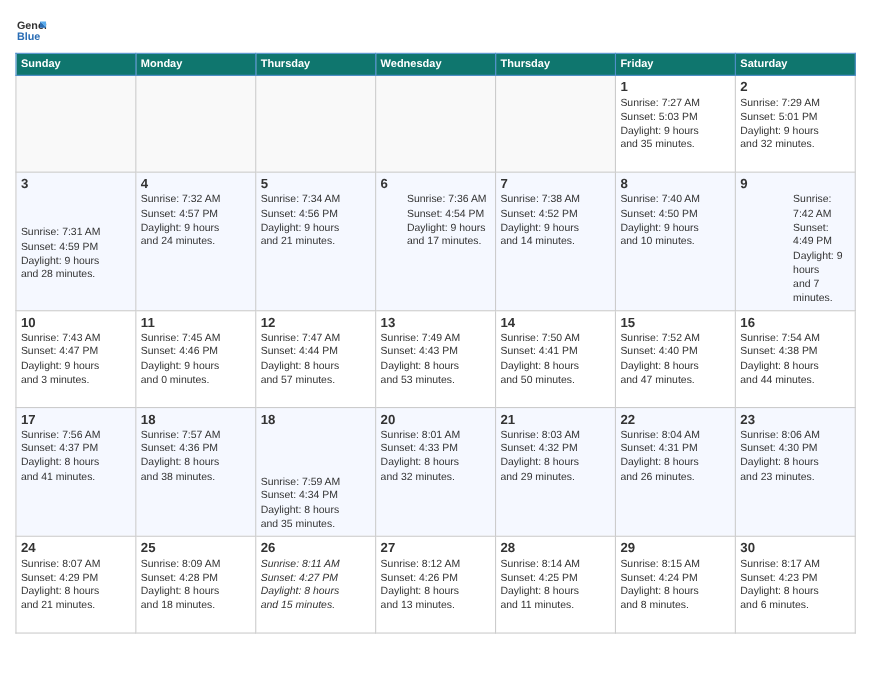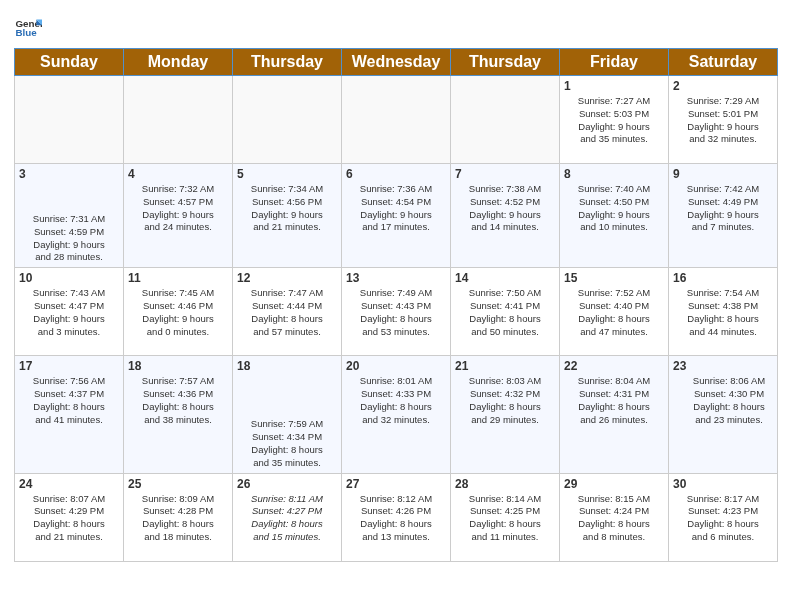--- a/index.html
+++ b/index.html
@@ -50,26 +50,26 @@
     .location {
       font-size: 15px;
       color: #555;
     }
     .calendar {
       width: 100%;
       border-collapse: collapse;
       table-layout: fixed;
     }
     .calendar th {
-      background-color: #a16207;
+      background-color: #0f766e;
       color: #fff;
-      font-size: 16px;
+      font-size: 10px;
       font-weight: bold;
       padding: 4px 4px;
-      text-align: center;
+      text-align: left;
       border: 1px solid #5090cc;
     }
     .calendar td {
       border: 1px solid #ccc;
       vertical-align: top;
       padding: 3px 4px;
       font-size: 10px;
       color: #333;
       height: 88px;
       background: #fff;
@@ -83,21 +83,20 @@
     .day-num {
       font-size: 12px;
       font-weight: bold;
       display: block;
       margin-bottom: 2px;
     }
     .day-info {
       font-size: 9.5px;
       color: #333;
       line-height: 1.35;
-      text-align: center;
     }
     .empty {
       background: #f9f9f9 !important;
     }
   </style>
 </head>
 <body>
 
 <div class="container">
   <div class="header-row">
@@ -171,42 +170,42 @@
           </td>
           <td>
             <span class="day-num">5</span>
             <div class="day-info" style="white-space: pre-line;">Sunrise: 7:34 AM
 Sunset: 4:56 PM
 Daylight: 9 hours
 and 21 minutes.</div>
           </td>
           <td>
             <span class="day-num">6</span>
-            <div class="day-info" style="white-space: pre-line;">Sunrise: 7:36 AM
+            <div class="day-info" style="white-space: pre-line; margin-left: 24px;">Sunrise: 7:36 AM
 Sunset: 4:54 PM
 Daylight: 9 hours
 and 17 minutes.</div>
           </td>
           <td>
             <span class="day-num">7</span>
             <div class="day-info" style="white-space: pre-line;">Sunrise: 7:38 AM
 Sunset: 4:52 PM
 Daylight: 9 hours
 and 14 minutes.</div>
           </td>
           <td>
             <span class="day-num">8</span>
             <div class="day-info" style="white-space: pre-line;">Sunrise: 7:40 AM
 Sunset: 4:50 PM
 Daylight: 9 hours
 and 10 minutes.</div>
           </td>
           <td>
             <span class="day-num">9</span>
-            <div class="day-info" style="white-space: pre-line;">Sunrise: 7:42 AM
+            <div class="day-info" style="white-space: pre-line; margin-left: 48px;">Sunrise: 7:42 AM
 Sunset: 4:49 PM
 Daylight: 9 hours
 and 7 minutes.</div>
           </td>
         </tr>
         <tr>
           <td>
             <span class="day-num">10</span>
             <div class="day-info" style="white-space: pre-line;">Sunrise: 7:43 AM
 Sunset: 4:47 PM
@@ -294,21 +293,21 @@
           </td>
           <td>
             <span class="day-num">22</span>
             <div class="day-info" style="white-space: pre-line;">Sunrise: 8:04 AM
 Sunset: 4:31 PM
 Daylight: 8 hours
 and 26 minutes.</div>
           </td>
           <td>
             <span class="day-num">23</span>
-            <div class="day-info" style="white-space: pre-line; margin-left: 12px;">Sunrise: 8:06 AM
+            <div class="day-info" style="white-space: pre-line;">Sunrise: 8:06 AM
 Sunset: 4:30 PM
 Daylight: 8 hours
 and 23 minutes.</div>
           </td>
         </tr>
         <tr>
           <td>
             <span class="day-num">24</span>
             <div class="day-info" style="white-space: pre-line;">Sunrise: 8:07 AM
 Sunset: 4:29 PM

